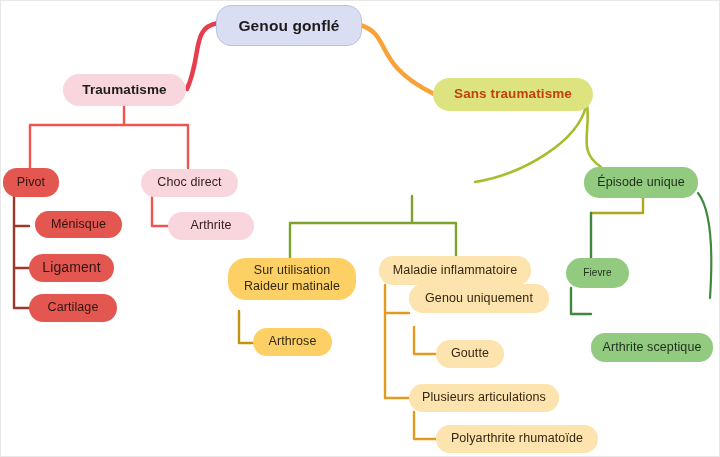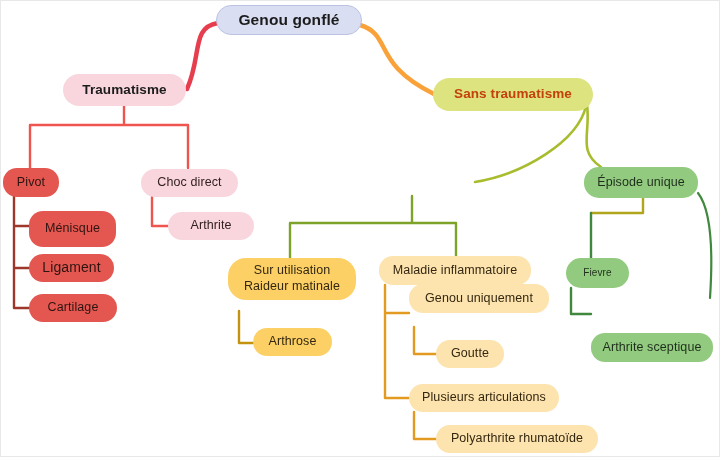--- a/index.html
+++ b/index.html
@@ -31,24 +31,24 @@
       <path d="M411,195 V222 M289,257 V222 H455 V255" stroke="#7da32a" stroke-width="2.4" fill="none" stroke-linecap="round" stroke-linejoin="round"></path>
       <path d="M238,310 V342 H252" stroke="#c3920f" stroke-width="2.4" fill="none" stroke-linecap="round" stroke-linejoin="round"></path>
       <path d="M384,284 V397 M384,312 H408 M384,397 H408" stroke="#e39a20" stroke-width="2.4" fill="none" stroke-linecap="round" stroke-linejoin="round"></path>
       <path d="M413,326 V353 H435" stroke="#e39a20" stroke-width="2.4" fill="none" stroke-linecap="round" stroke-linejoin="round"></path>
       <path d="M413,411 V438 H435" stroke="#e39a20" stroke-width="2.4" fill="none" stroke-linecap="round" stroke-linejoin="round"></path>
       <path d="M642,197 V212 H590" stroke="#b1a51c" stroke-width="2.4" fill="none" stroke-linecap="round" stroke-linejoin="round"></path>
       <path d="M590,212 V257" stroke="#41883f" stroke-width="2.4" fill="none" stroke-linecap="round" stroke-linejoin="round"></path>
       <path d="M570,287 V313 H590" stroke="#41883f" stroke-width="2.4" fill="none" stroke-linecap="round" stroke-linejoin="round"></path>
       <path d="M697,192 C711,210 712,252 709,297" stroke="#41883f" stroke-width="2.2" fill="none" stroke-linecap="round" stroke-linejoin="round"></path>
     </svg>
-<div class="node bold" style="left: 215px; top: 4px; width: 146px; height: 30px; background: rgb(218, 222, 242); font-size: 15.5px; border-radius: 15px; border: 1px solid rgb(188, 195, 226); color: rgb(28, 28, 28);">Genou gonflé</div>
+<div class="node bold" style="left: 215px; top: 4px; width: 146px; height: 41px; background: rgb(218, 222, 242); font-size: 15.5px; border-radius: 15px; border: 1px solid rgb(188, 195, 226); color: rgb(28, 28, 28);">Genou gonflé</div>
     <div class="node bold" style="left: 62px; top: 73px; width: 123px; height: 32px; background: rgb(249, 214, 221); font-size: 13.5px; border-radius: 16px; color: rgb(28, 28, 28);">Traumatisme</div>
     <div class="node" style="left: 2px; top: 167px; width: 56px; height: 29px; background: rgb(228, 87, 81); font-size: 12.5px; border-radius: 14px; color: rgb(46, 20, 16);">Pivot</div>
-    <div class="node" style="left: 28px; top: 210px; width: 87px; height: 36px; background: rgb(228, 87, 81); font-size: 12.5px; border-radius: 14px; color: rgb(46, 20, 16);">Ménisque</div>
+    <div class="node" style="left: 34px; top: 210px; width: 87px; height: 27px; background: rgb(228, 87, 81); font-size: 12.5px; border-radius: 14px; color: rgb(46, 20, 16);">Ménisque</div>
     <div class="node" style="left: 28px; top: 253px; width: 85px; height: 28px; background: rgb(228, 87, 81); font-size: 14px; border-radius: 14px; color: rgb(46, 20, 16);">Ligament</div>
     <div class="node" style="left: 28px; top: 293px; width: 88px; height: 28px; background: rgb(228, 87, 81); font-size: 12.5px; border-radius: 14px; color: rgb(46, 20, 16);">Cartilage</div>
     <div class="node" style="left: 140px; top: 168px; width: 97px; height: 28px; background: rgb(249, 214, 221); font-size: 12.5px; border-radius: 14px; color: rgb(51, 32, 31);">Choc direct</div>
     <div class="node" style="left: 167px; top: 211px; width: 86px; height: 28px; background: rgb(249, 214, 221); font-size: 12.5px; border-radius: 14px; color: rgb(51, 32, 31);">Arthrite</div>
     <div class="node bold" style="left: 432px; top: 77px; width: 160px; height: 33px; background: rgb(221, 227, 127); font-size: 13.5px; border-radius: 17px; color: #c2410c;">Sans traumatisme</div>
     <div class="node" style="left: 583px; top: 166px; width: 114px; height: 31px; background: rgb(146, 202, 127); font-size: 12.5px; border-radius: 15px; color: rgb(31, 46, 28);">Épisode unique</div>
     <div class="node" style="left: 227px; top: 257px; width: 128px; height: 42px; background: rgb(252, 208, 100); font-size: 12.5px; border-radius: 18px; color: rgb(51, 39, 17);">Sur utilisation
 Raideur matinale</div>
     <div class="node" style="left: 252px; top: 327px; width: 79px; height: 28px; background: rgb(252, 208, 100); font-size: 12.5px; border-radius: 14px; color: rgb(51, 39, 17);">Arthrose</div>
     <div class="node" style="left: 378px; top: 255px; width: 152px; height: 29px; background: rgb(253, 227, 174); font-size: 12.5px; border-radius: 14px; color: rgb(51, 39, 17);">Maladie inflammatoire</div>

